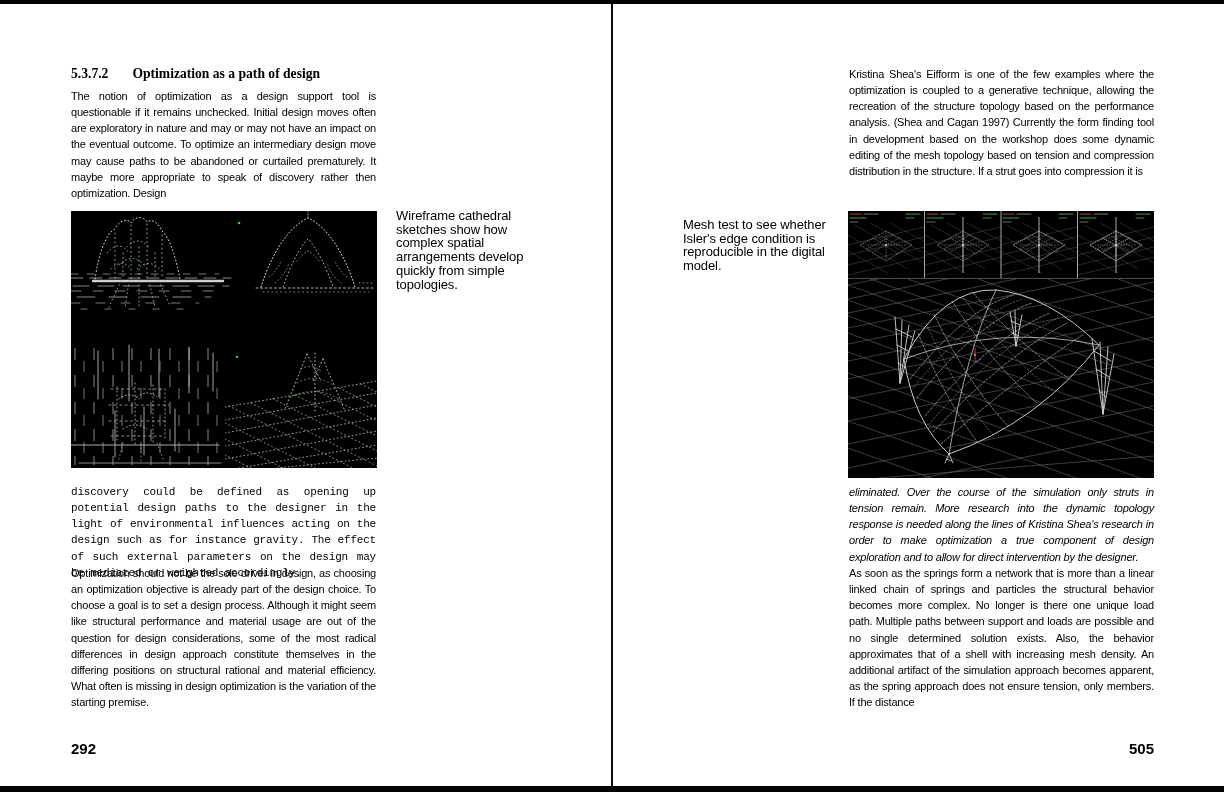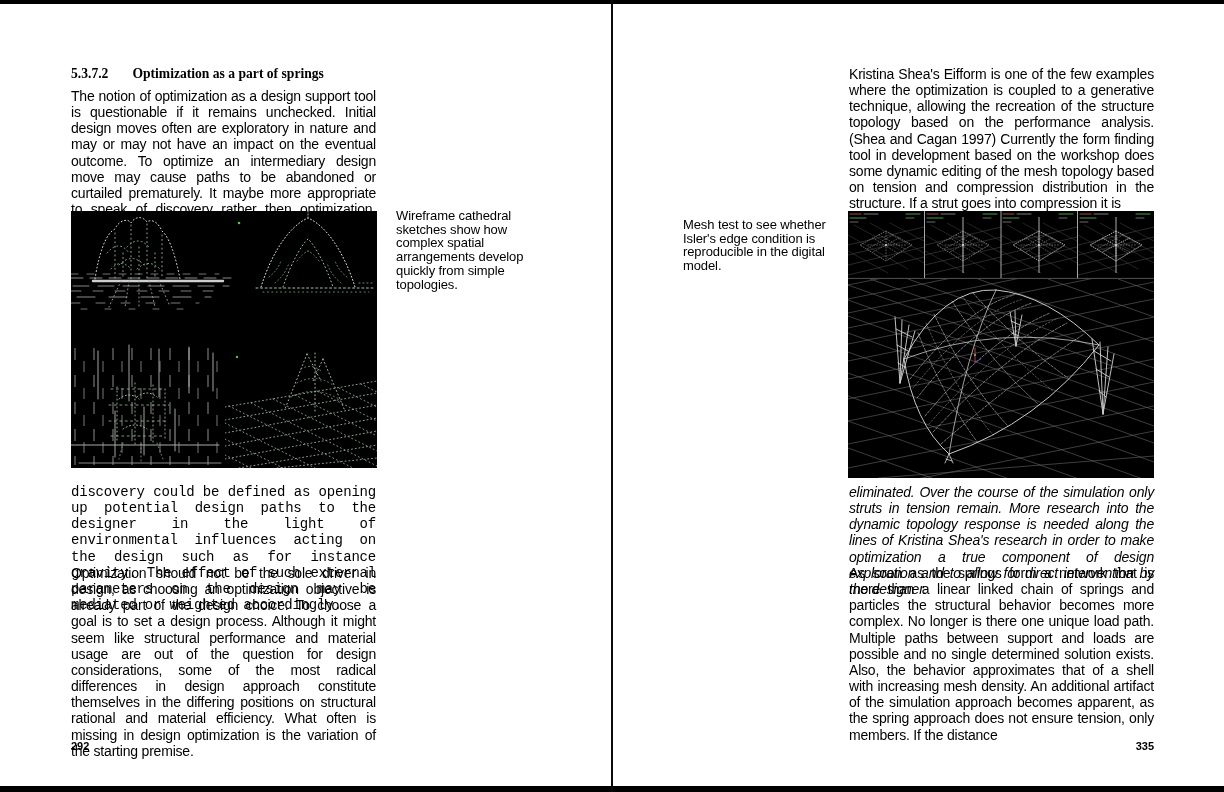--- a/index.html
+++ b/index.html
@@ -11,43 +11,43 @@
   .bar.top{top:0;height:4px;}
   .bar.bottom{top:786px;height:6px;}
   .divider{position:absolute;top:0;left:611px;width:2px;height:792px;background:#0a0a0a;}
   .heading{
     position:absolute;left:71px;top:66px;width:360px;margin:0;
     font-family:"Liberation Serif",serif;font-weight:bold;font-size:13.6px;color:#000;
   }
   .heading .sec-num{margin-right:24px;}
   .body-para{
     position:absolute;margin:0;width:305px;
-    font-size:14px;line-height:16.15px;letter-spacing:-0.2px;
+    font-size:11px;line-height:16.15px;letter-spacing:-0.2px;
     text-align:justify;color:#000;
   }
   .caption{
     position:absolute;margin:0;width:152px;
     font-size:13px;line-height:13.7px;letter-spacing:-0.1px;color:#000;
   }
   .pagenum{
-    position:absolute;font-size:11px;font-weight:bold;color:#000;
+    position:absolute;font-size:15px;font-weight:bold;color:#000;
   }
   figure{margin:0;padding:0;position:absolute;}
   figure svg{display:block;}
 </style>
 </head>
 <body>
 
 <div class="bar top"></div>
 <div class="bar bottom"></div>
 <div class="divider"></div>
 
 <section>
 
-  <h2 class="heading"><span class="sec-num">5.3.7.2</span><span class="sec-title">Optimization as a part of springs</span></h2>
+  <h2 class="heading"><span class="sec-num">5.3.7.2</span><span class="sec-title">Optimization as a path of design</span></h2>
 
   <p class="body-para" style="left:71px;top:88px;">The notion of optimization as a design support tool is questionable if it remains unchecked. Initial design moves often are exploratory in nature and may or may not have an impact on the eventual outcome. To optimize an intermediary design move may cause paths to be abandoned or curtailed prematurely. It maybe more appropriate to speak of discovery rather then optimization. Design</p>
 
   <figure style="left:71px;top:211px;">
     <svg width="306" height="257" viewBox="0 0 306 257">
       <defs>
         <pattern id="vdash" width="19" height="27" patternUnits="userSpaceOnUse">
           <path d="M4,2 V14" stroke="#9a9a9a" stroke-width="0.9"></path>
           <path d="M13,15 V26" stroke="#838383" stroke-width="0.9"></path>
         </pattern>
@@ -192,14 +192,14 @@
         <path d="M127,151 L133,148" stroke="#5566dd" stroke-width="0.8"></path>
         <circle cx="127" cy="144" r="0.8" fill="#eeeeee" stroke="none"></circle>
       </g>
     </svg>
   </figure>
 
   <p class="body-para" style="left:849px;top:484px;font-style:italic;">eliminated. Over the course of the simulation only struts in tension remain. More research into the dynamic topology response is needed along the lines of Kristina Shea's research in order to make optimization a true component of design exploration and to allow for direct intervention by the designer.</p>
 
   <p class="body-para" style="left:849px;top:565px;">As soon as the springs form a network that is more than a linear linked chain of springs and particles the structural behavior becomes more complex. No longer is there one unique load path. Multiple paths between support and loads are possible and no single determined solution exists. Also, the behavior approximates that of a shell with increasing mesh density. An additional artifact of the simulation approach becomes apparent, as the spring approach does not ensure tension, only members. If the distance</p>
 
-  <div class="pagenum" style="left:1100px;top:740px;width:54px;text-align:right;">335</div>
+  <div class="pagenum" style="left:1100px;top:740px;width:54px;text-align:right;">505</div>
 </section>
 
 </body></html>

